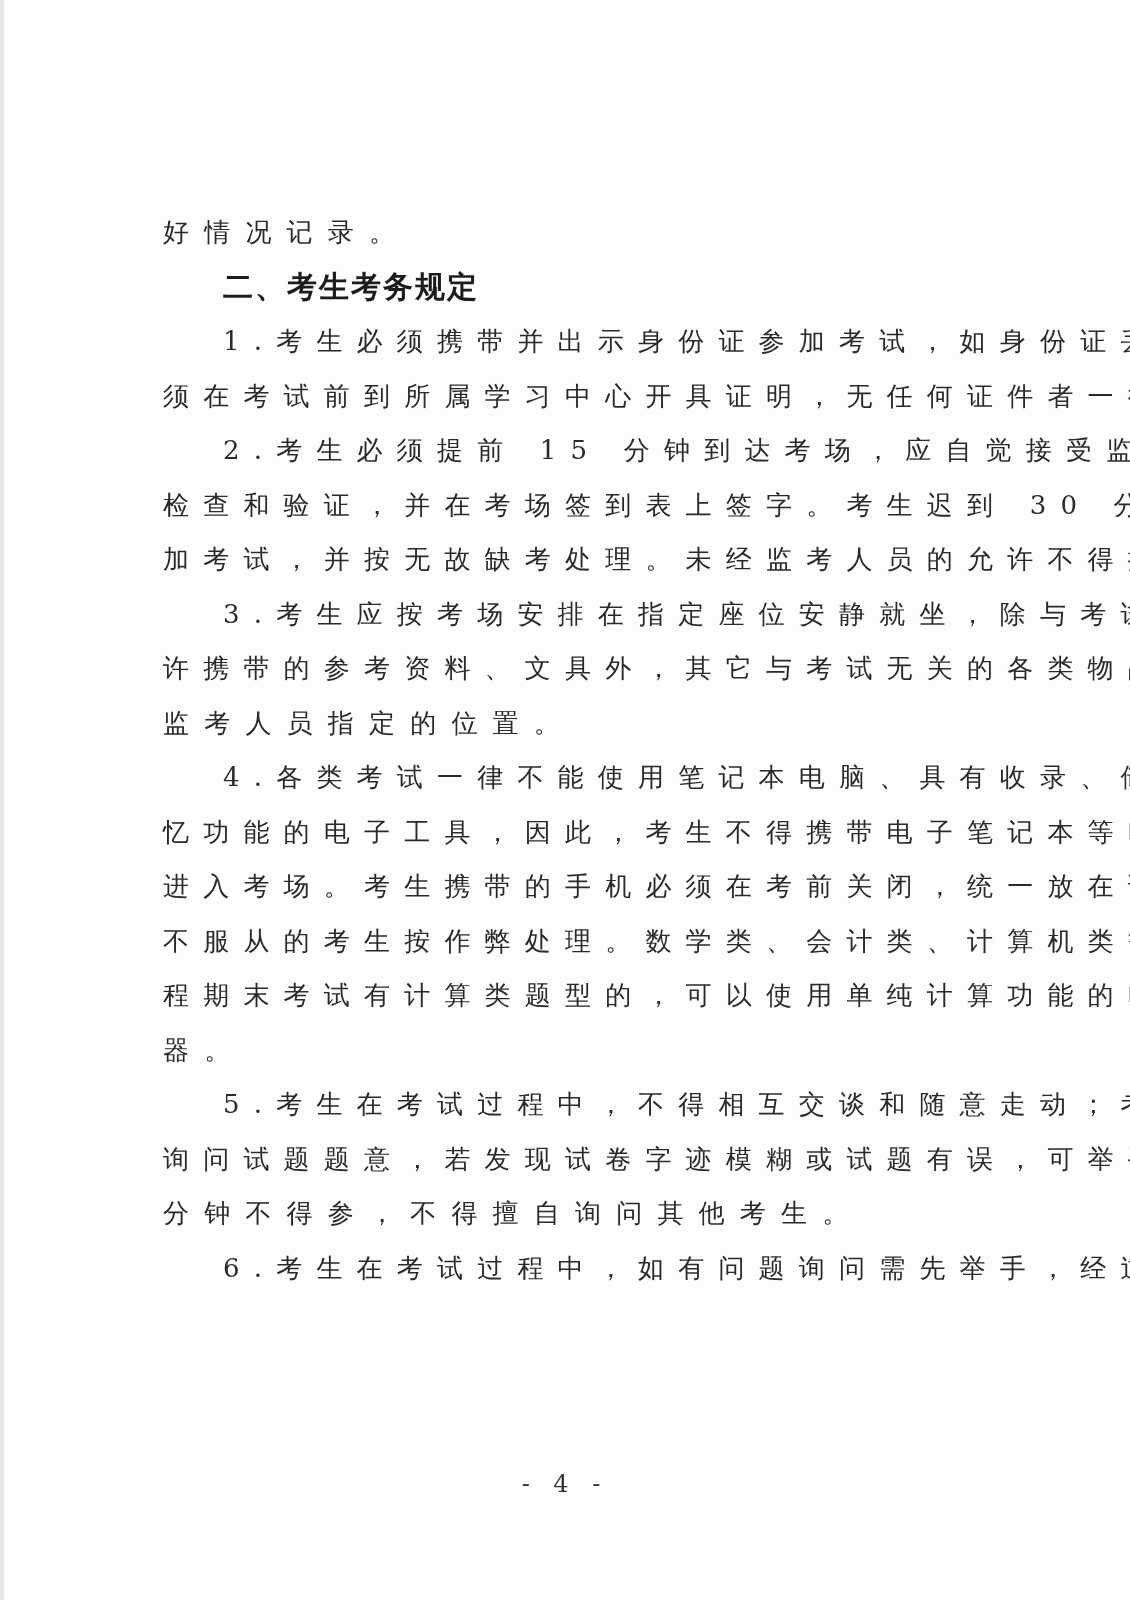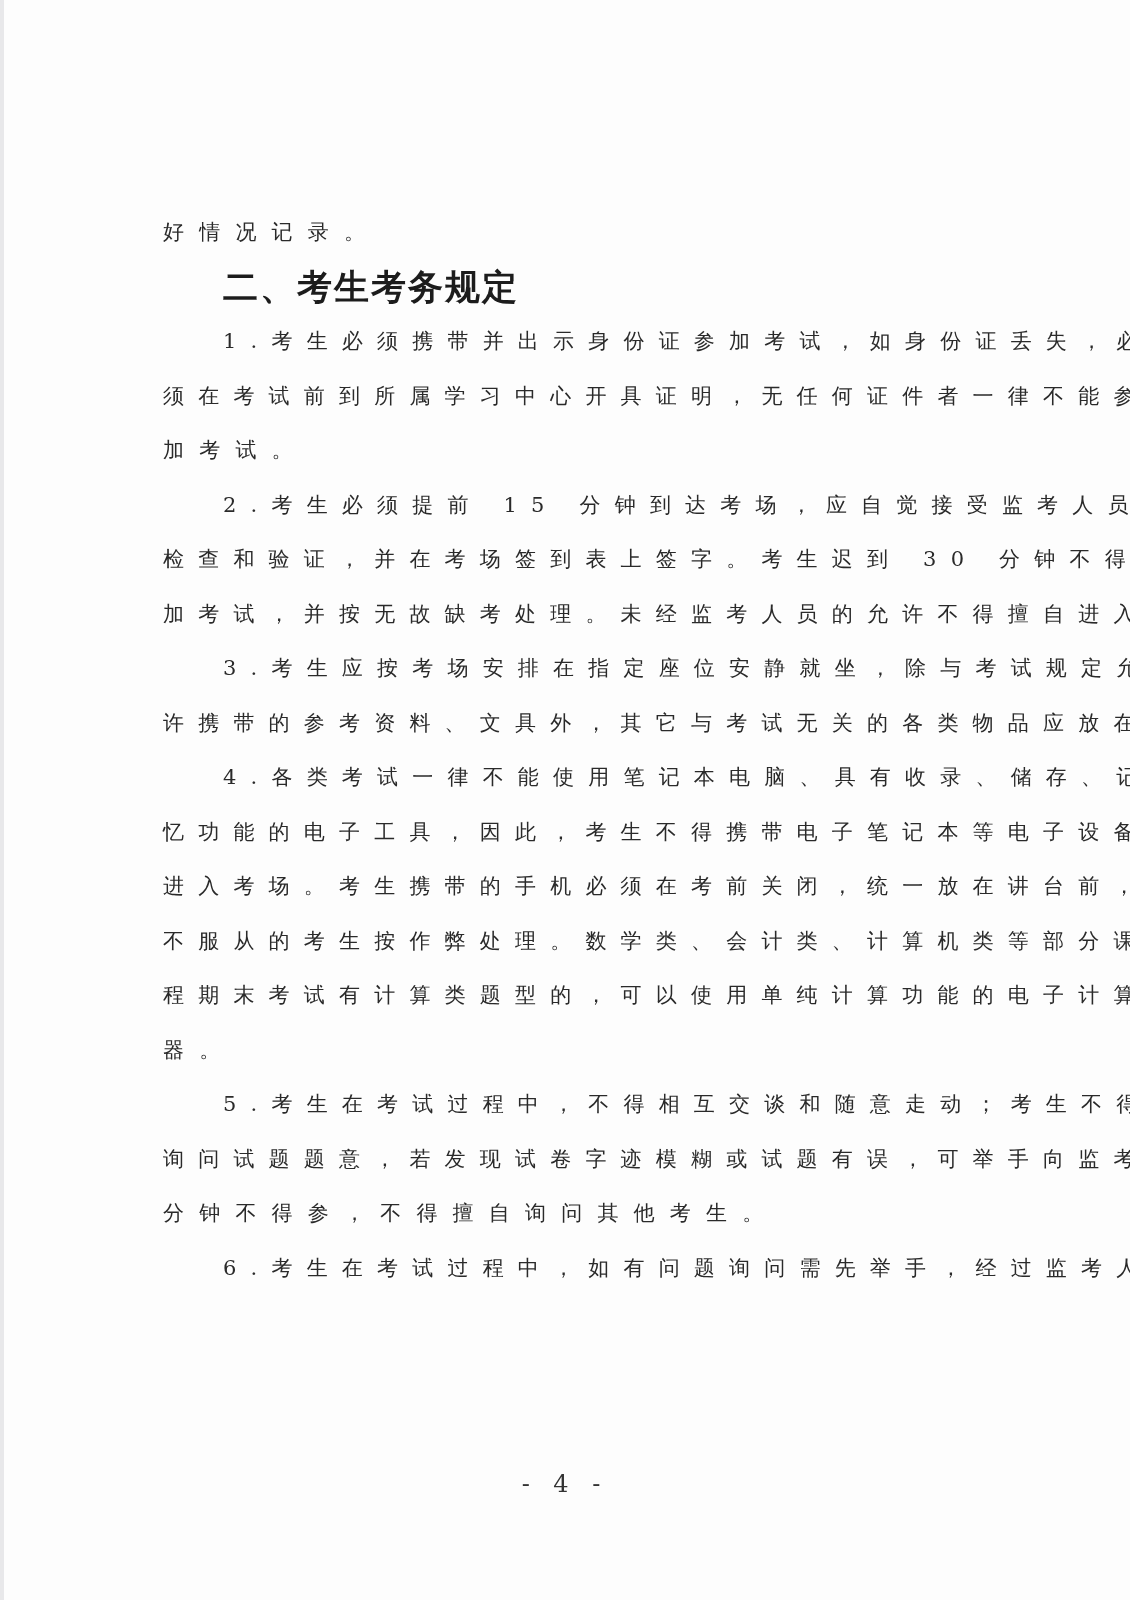--- a/index.html
+++ b/index.html
@@ -17,30 +17,30 @@
     }
     .content {
       position: absolute;
       left: 163px;
       top: 205px;
       width: 822px;
     }
     .line {
       height: 54.5px;
       line-height: 54.5px;
-      font-size: 21px;
+      font-size: 26px;
       white-space: nowrap;
       letter-spacing: 15.2px;
     }
     .line.indent { padding-left: 60px; }
     .line.tight { letter-spacing: 14.2px; }
     .heading {
       font-family: "DejaVu Sans", "Liberation Sans", sans-serif;
       font-weight: bold;
-      font-size: 35px;
+      font-size: 30px;
       letter-spacing: 2px;
       color: #1c1c1c;
     }
     .page-number {
       position: absolute;
       top: 1470px;
       left: 0; width: 1130px;
       text-align: center;
       font-size: 24px;
       letter-spacing: 8px;
@@ -50,26 +50,26 @@
 </head>
 <body>
 
 <div class="page-edge"></div>
 
 <div class="content">
   <div class="line">好情况记录。</div>
   <div class="line indent heading">二、考生考务规定</div>
   <div class="line indent tight">1.考生必须携带并出示身份证参加考试，如身份证丢失，必</div>
   <div class="line tight">须在考试前到所属学习中心开具证明，无任何证件者一律不能参</div>
-  <div class="line">加考试。</div>
   <div class="line indent tight">2.考生必须提前 15 分钟到达考场，应自觉接受监考人员的</div>
   <div class="line tight">检查和验证，并在考场签到表上签字。考生迟到 30 分钟不得参</div>
   <div class="line tight">加考试，并按无故缺考处理。未经监考人员的允许不得擅自进入</div>
   <div class="line indent tight">3.考生应按考场安排在指定座位安静就坐，除与考试规定允</div>
   <div class="line tight">许携带的参考资料、文具外，其它与考试无关的各类物品应放在</div>
+  <div class="line">监考人员指定的位置。</div>
   <div class="line indent tight">4.各类考试一律不能使用笔记本电脑、具有收录、储存、记</div>
   <div class="line tight">忆功能的电子工具，因此，考生不得携带电子笔记本等电子设备</div>
   <div class="line tight">进入考场。考生携带的手机必须在考前关闭，统一放在讲台前，</div>
   <div class="line tight">不服从的考生按作弊处理。数学类、会计类、计算机类等部分课</div>
   <div class="line tight">程期末考试有计算类题型的，可以使用单纯计算功能的电子计算</div>
   <div class="line">器。</div>
   <div class="line indent tight">5.考生在考试过程中，不得相互交谈和随意走动；考生不得</div>
   <div class="line tight">询问试题题意，若发现试卷字迹模糊或试题有误，可举手向监考</div>
   <div class="line">分钟不得参，不得擅自询问其他考生。</div>
   <div class="line indent tight">6.考生在考试过程中，如有问题询问需先举手，经过监考人</div>

